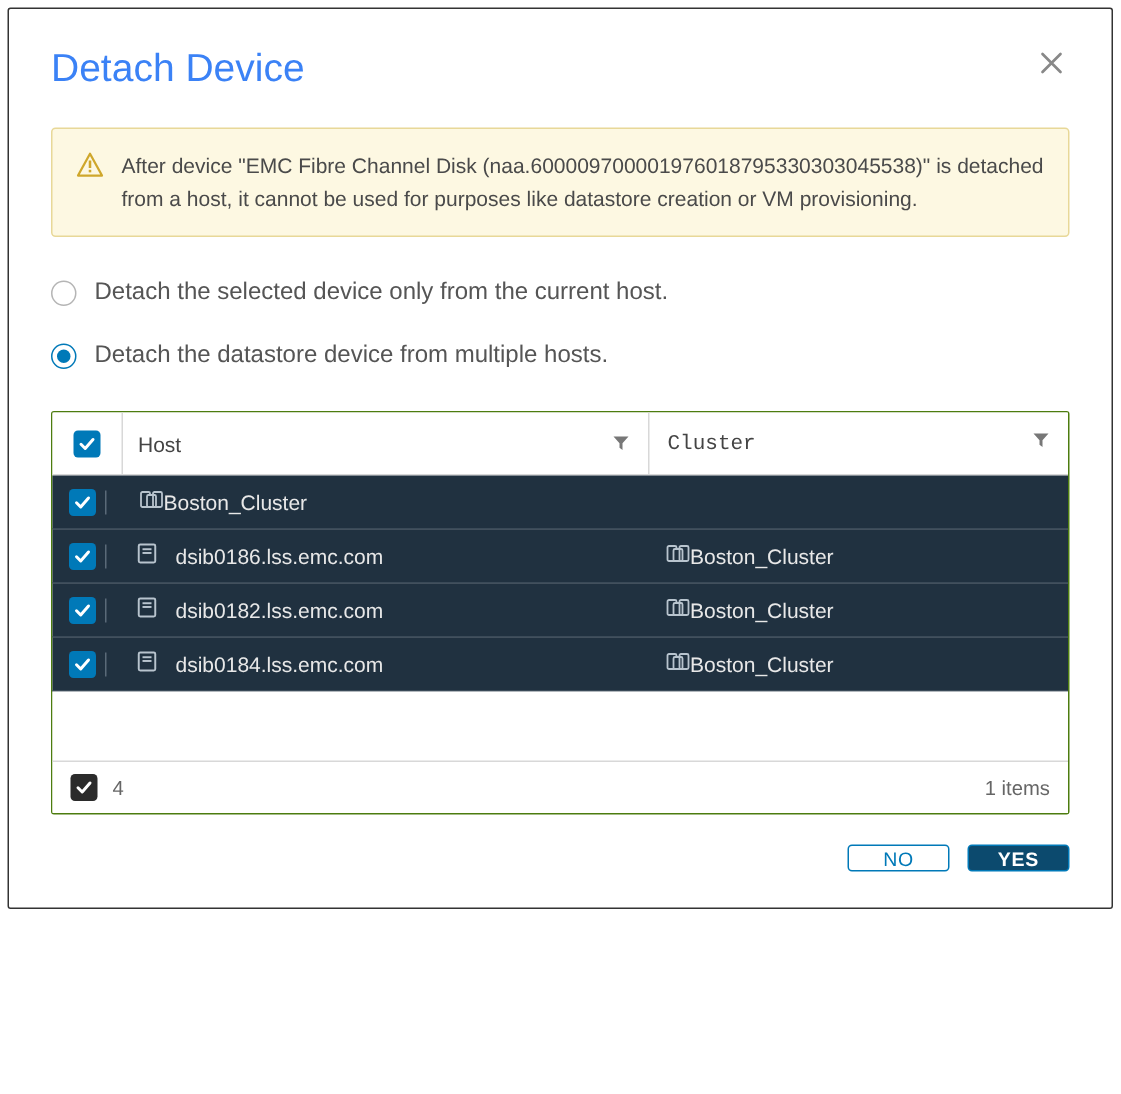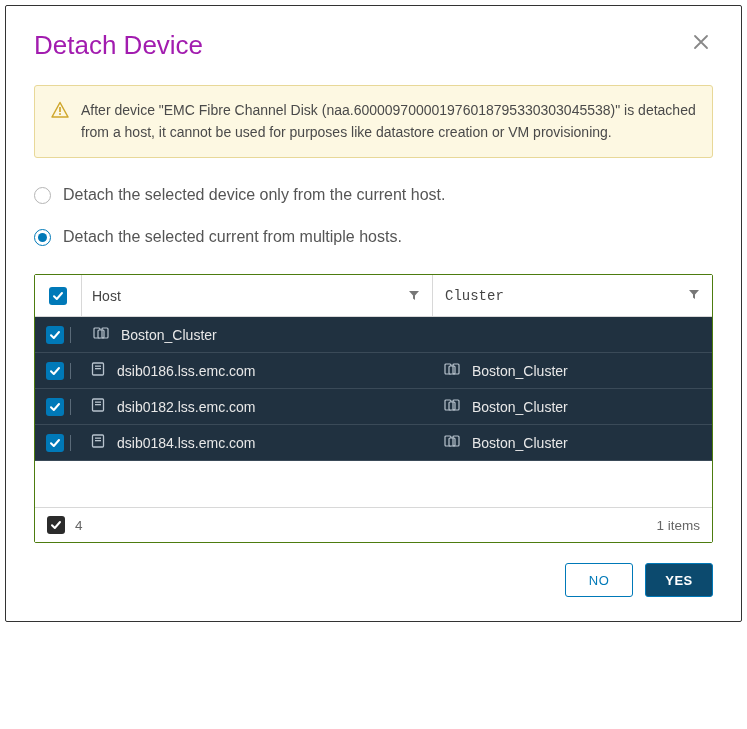--- a/index.html
+++ b/index.html
@@ -17,21 +17,21 @@
     }
     .dialog-header {
       display: flex;
       justify-content: space-between;
       align-items: flex-start;
       margin-bottom: 24px;
     }
     .dialog-title {
       font-size: 26px;
       font-weight: 400;
-      color: #a21caf;
+      color: #3b82f6;
     }
     .close-btn {
       background: none;
       border: none;
       cursor: pointer;
       padding: 4px;
       color: #666;
       font-size: 18px;
     }
     .close-btn svg { display: block; }
@@ -171,21 +171,20 @@
       align-items: center;
       gap: 12px;
       padding: 0 10px 0 10px;
       font-size: 14px;
       height: 100%;
     }
     .td-cluster {
       width: 280px;
       display: flex;
       align-items: center;
-      gap: 12px;
       padding: 0 12px;
       font-size: 14px;
       height: 100%;
     }
     .host-icon, .cluster-icon {
       color: #b8c4ce;
       flex-shrink: 0;
     }
     .table-empty {
       height: 46px;
@@ -206,21 +205,21 @@
       align-items: center;
       gap: 10px;
     }
     .dialog-actions {
       display: flex;
       justify-content: flex-end;
       gap: 12px;
     }
     .btn {
       min-width: 68px;
-      height: 34px;
+      height: 18px;
       padding: 0 18px;
       border-radius: 3px;
       font-size: 13px;
       font-weight: 500;
       letter-spacing: 0.5px;
       cursor: pointer;
       display: inline-flex;
       align-items: center;
       justify-content: center;
     }
@@ -260,21 +259,21 @@
     <div class="warning-text">After device "EMC Fibre Channel Disk (naa.600009700001976018795330303045538)" is detached from a host, it cannot be used for purposes like datastore creation or VM provisioning.</div>
   </div>
 
   <div class="radio-group">
     <label class="radio-row">
       <span class="radio"></span>
       <span>Detach the selected device only from the current host.</span>
     </label>
     <label class="radio-row">
       <span class="radio selected"></span>
-      <span>Detach the selected current from multiple hosts.</span>
+      <span>Detach the datastore device from multiple hosts.</span>
     </label>
   </div>
 
   <div class="table-wrap">
     <div class="table-header">
       <div class="th-check">
         <span class="checkbox blue">
           <svg width="12" height="12" viewBox="0 0 12 12">
               <path d="M2 6.2 L4.8 9 L10 3" stroke="#fff" stroke-width="2" fill="none" stroke-linecap="round" stroke-linejoin="round"></path>
             </svg>

